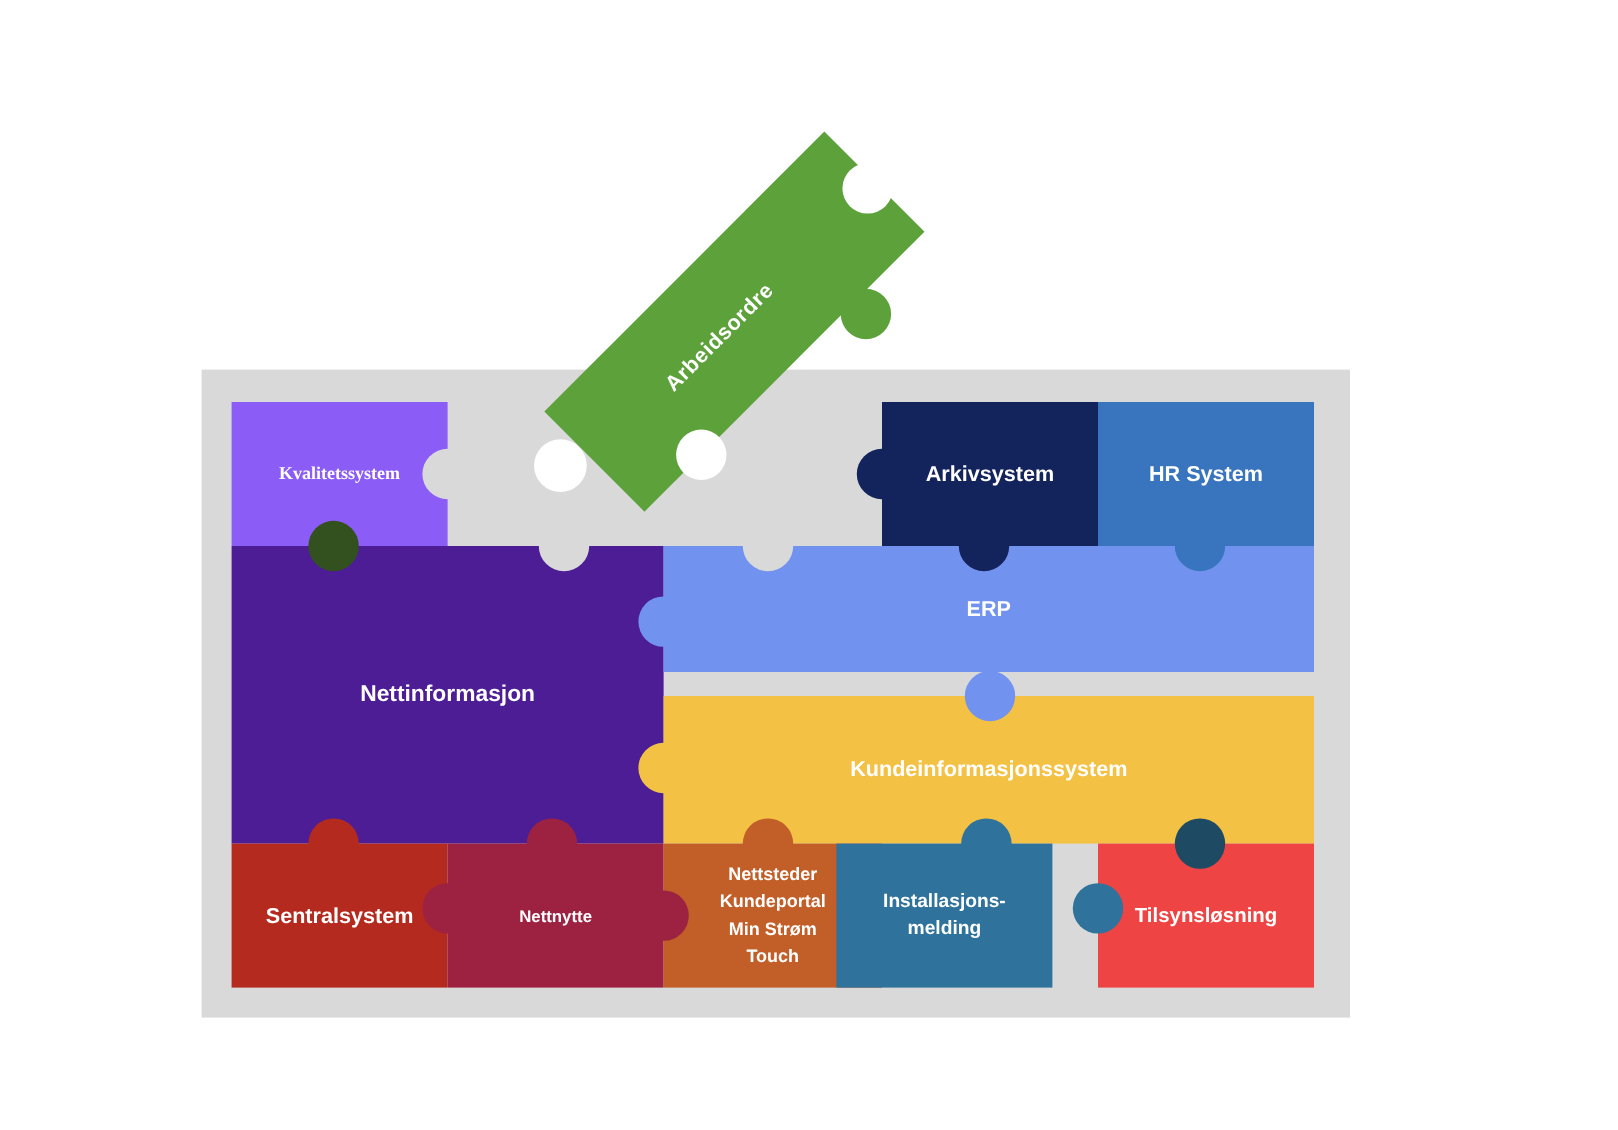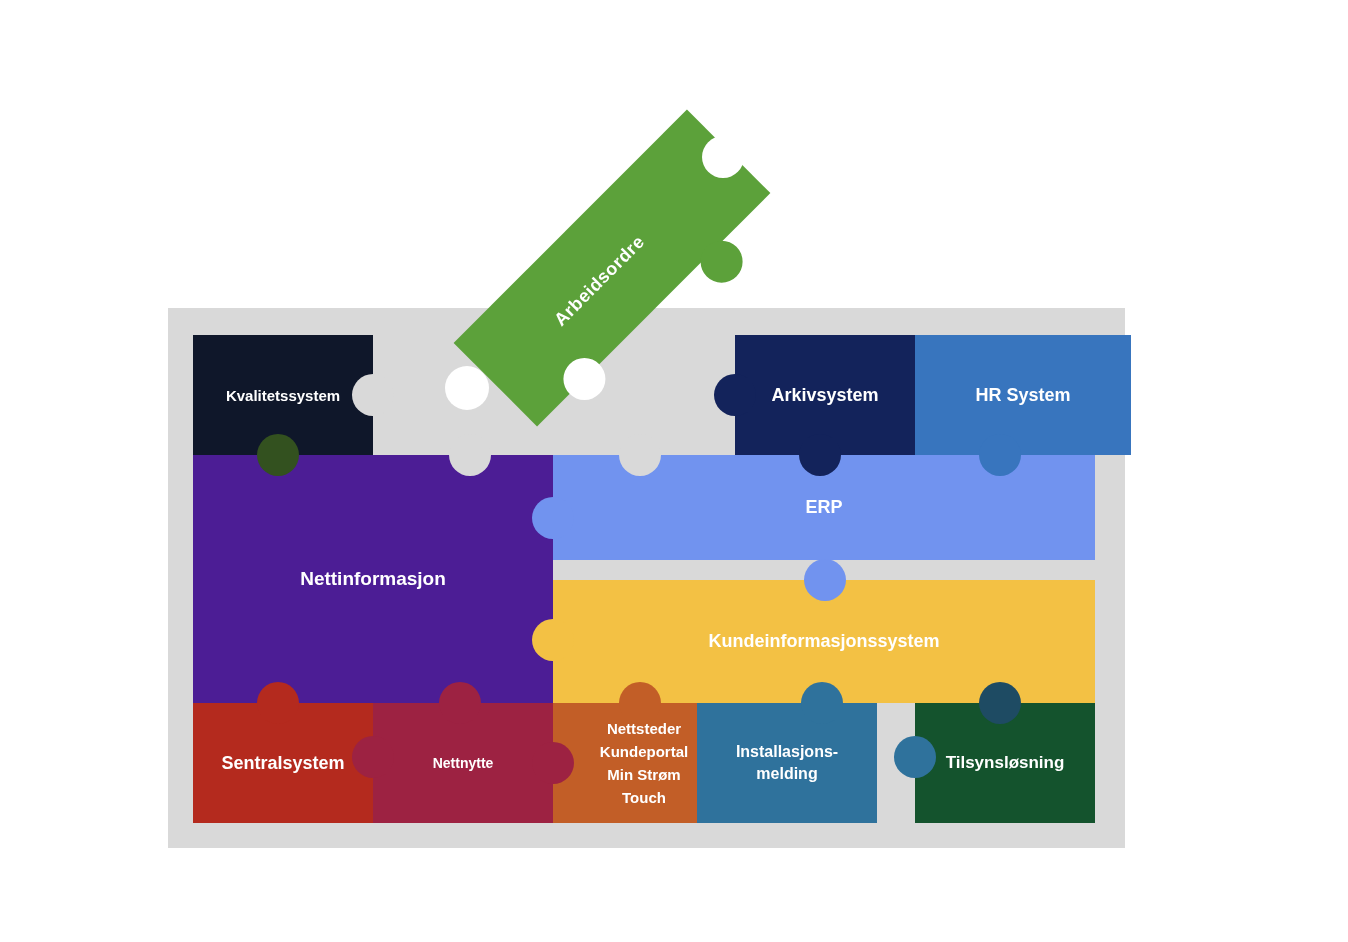--- a/index.html
+++ b/index.html
@@ -14,21 +14,21 @@
     align-items:center; justify-content:center; text-align:center;
     color:#ffffff; font-weight:bold; z-index:1;
   }
 
   .knob { position:absolute; width:42px; height:42px; border-radius:50%; z-index:3; }
   .socket-white { background:#ffffff; }
 
   
   .p-kvalitetssystem { left:193px; top:335px; width:180px; height:120px; font-size:15px; }
   .p-arkivsystem     { left:735px; top:335px; width:180px; height:120px; font-size:18px; }
-  .p-hr              { left:915px; top:335px; width:216px; height:120px; font-size:18px;text-align:center; }
+  .p-hr              { left:915px; top:335px; width:180px; height:120px; font-size:18px;text-align:center; }
   .p-nettinformasjon { left:193px; top:455px; width:360px; height:248px; font-size:19px; }
   .p-erp             { left:553px; top:455px; width:542px; height:105px; font-size:18px; }
   .p-kis             { left:553px; top:580px; width:542px; height:123px; font-size:18px; }
   .p-sentralsystem   { left:193px; top:703px; width:180px; height:120px; font-size:18px; }
   .p-nettnytte       { left:373px; top:703px; width:180px; height:120px; font-size:14px; }
   .p-nettsteder      { left:553px; top:703px; width:182px; height:120px; font-size:15px; line-height:1.55; }
   .p-install         { left:697px; top:703px; width:180px; height:120px; font-size:16px; line-height:1.4; }
   .p-tilsyn          { left:915px; top:703px; width:180px; height:120px; font-size:17px; }
 
   
@@ -43,21 +43,21 @@
 
   .lbl { display:block; }
 </style>
 </head>
 <body>
 
 <div class="stage">
 
   <div class="board" style="background-color: rgb(217, 217, 217);"></div>
 
-  <div class="piece p-kvalitetssystem" style="background-color: #0f172a;">
+  <div class="piece p-kvalitetssystem" style="background-color: #8b5cf6; font-family: Liberation Serif, serif;">
     <span class="lbl">Kvalitetssystem</span>
   </div>
 
   <div class="piece p-arkivsystem" style="background-color: rgb(19, 35, 91);">
     <span class="lbl">Arkivsystem</span>
   </div>
 
   <div class="piece p-hr" style="background-color: rgb(56, 117, 190);">
     <span class="lbl">HR System</span>
   </div>
@@ -87,21 +87,21 @@
     <span class="lbl">Kundeportal</span>
     <span class="lbl">Min Strøm</span>
     <span class="lbl">Touch</span>
   </div>
 
   <div class="piece p-install" style="background-color: rgb(47, 114, 156);">
     <span class="lbl">Installasjons-</span>
     <span class="lbl">melding</span>
   </div>
 
-  <div class="piece p-tilsyn" style="background-color: #14532d; text-align: right;">
+  <div class="piece p-tilsyn" style="background-color: #ef4444; text-align: right;">
     <span class="lbl">Tilsynsløsning</span>
   </div>
 
   <div class="knob" style="left: 449px; top: 434px; background-color: rgb(217, 217, 217);"></div>
   <div class="knob" style="left: 619px; top: 434px; background-color: rgb(217, 217, 217);"></div>
   <div class="knob" style="left: 352px; top: 374px; background-color: rgb(217, 217, 217);"></div>
 
   <div class="knob" style="left: 257px; top: 434px; background-color: rgb(51, 81, 31);"></div>
   <div class="knob" style="left: 714px; top: 374px; background-color: rgb(19, 35, 91);"></div>
   <div class="knob" style="left: 799px; top: 434px; background-color: rgb(19, 35, 91);"></div>

